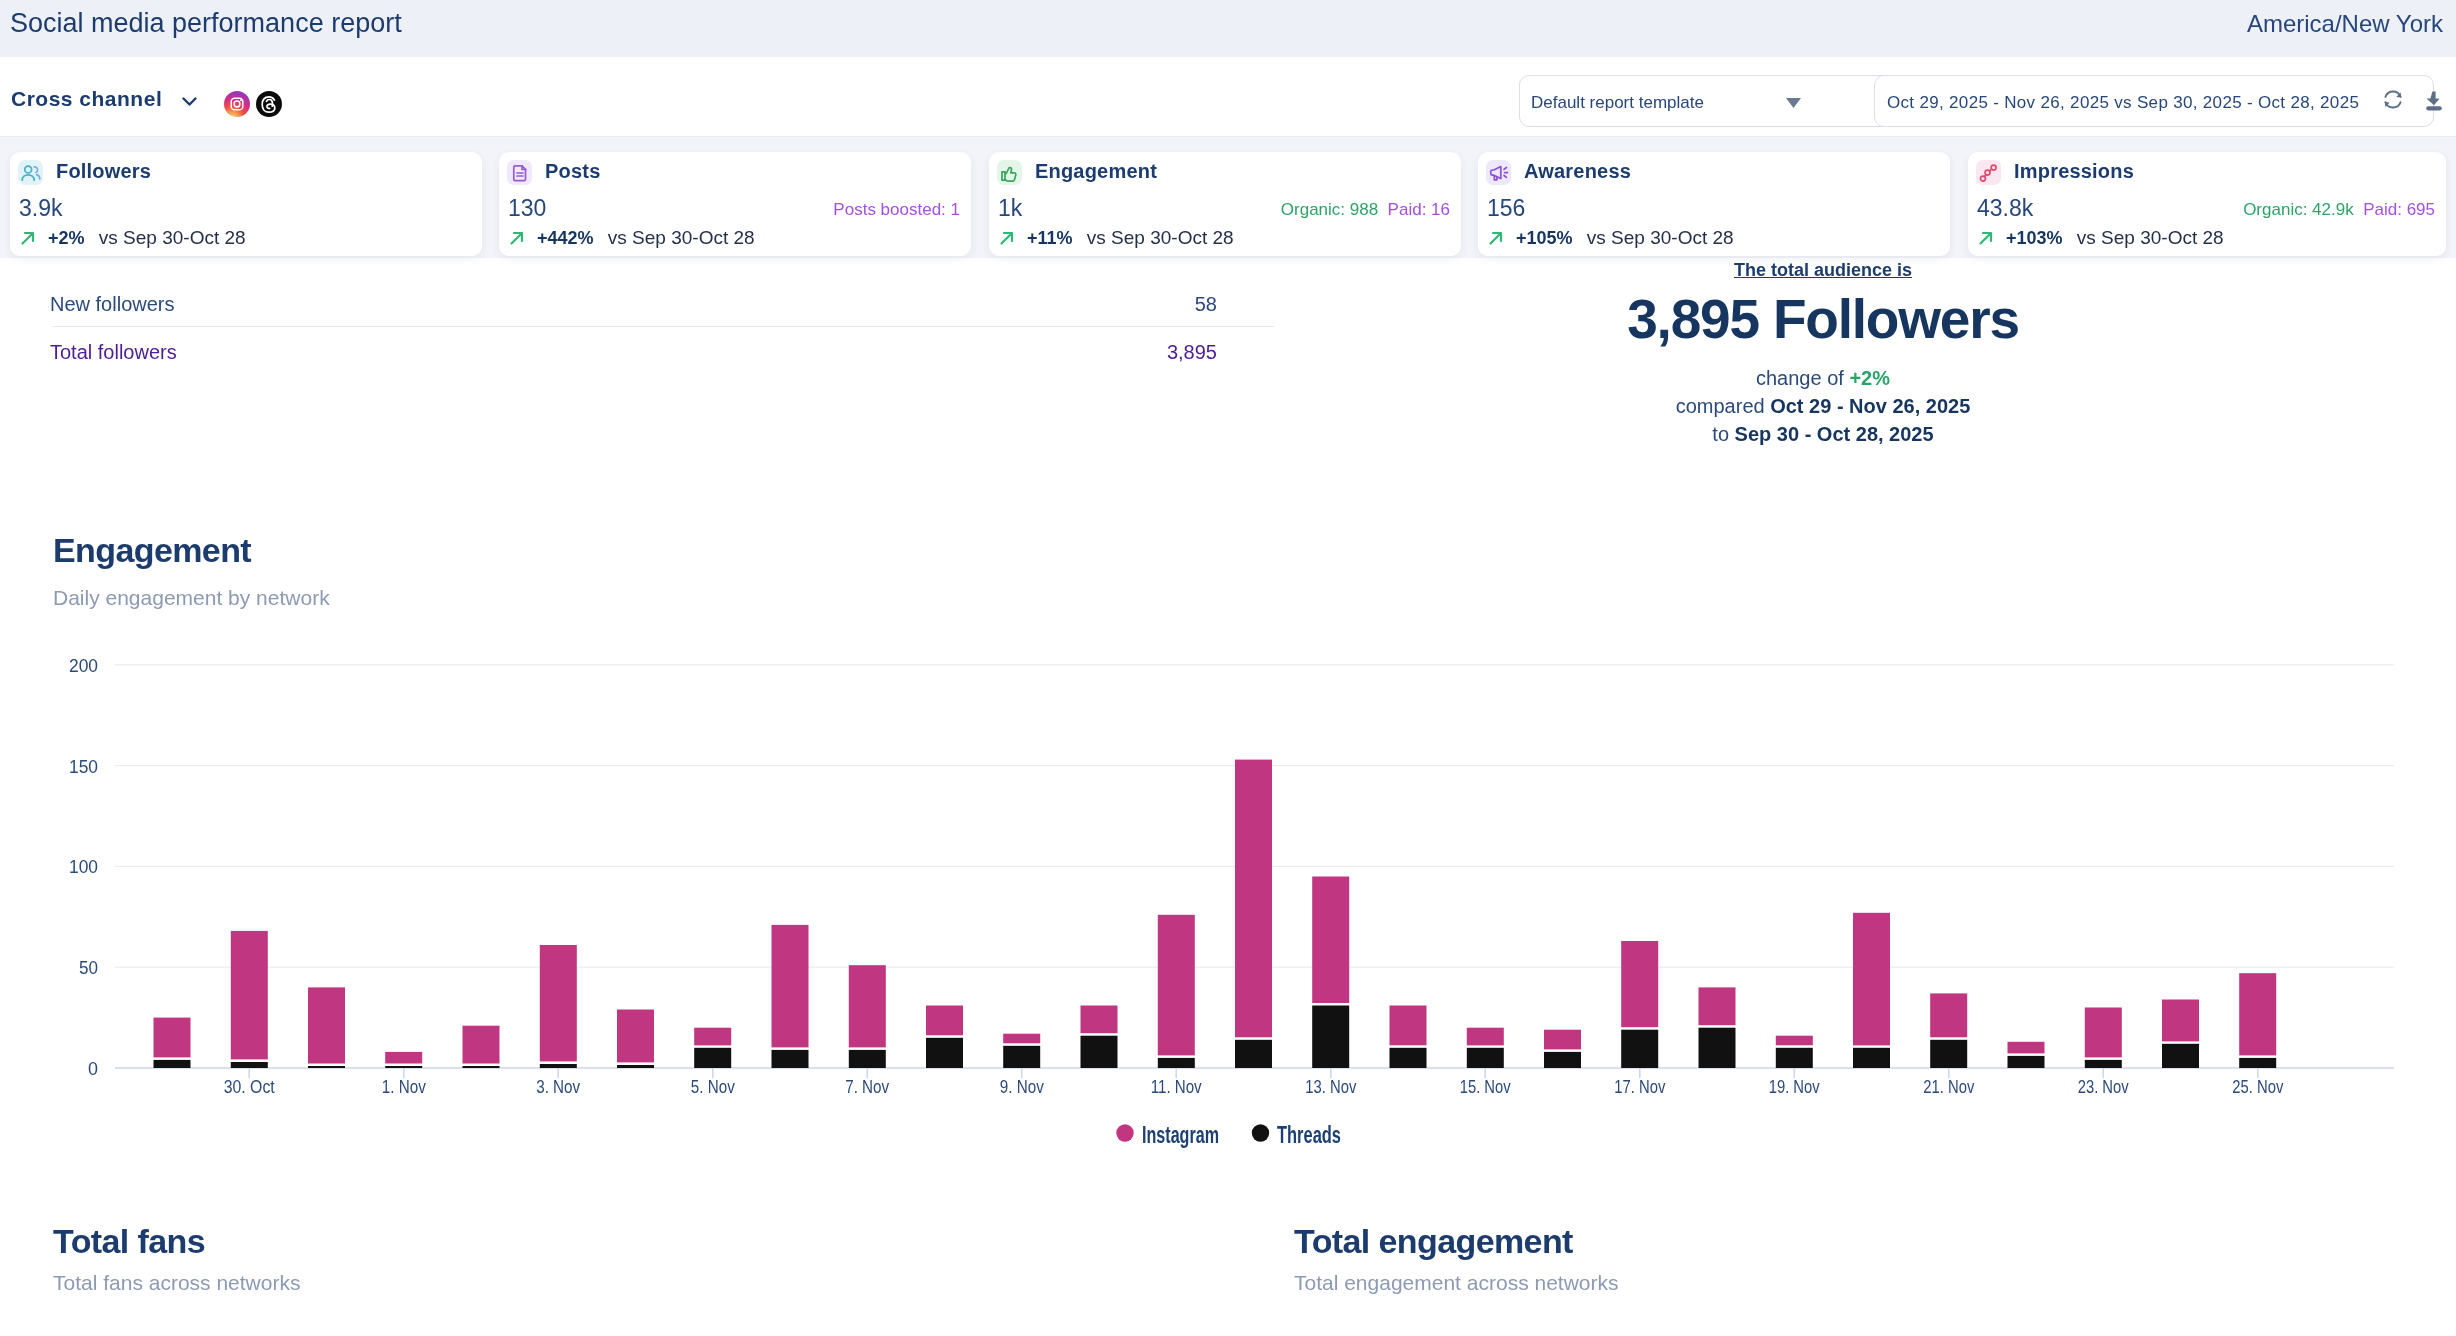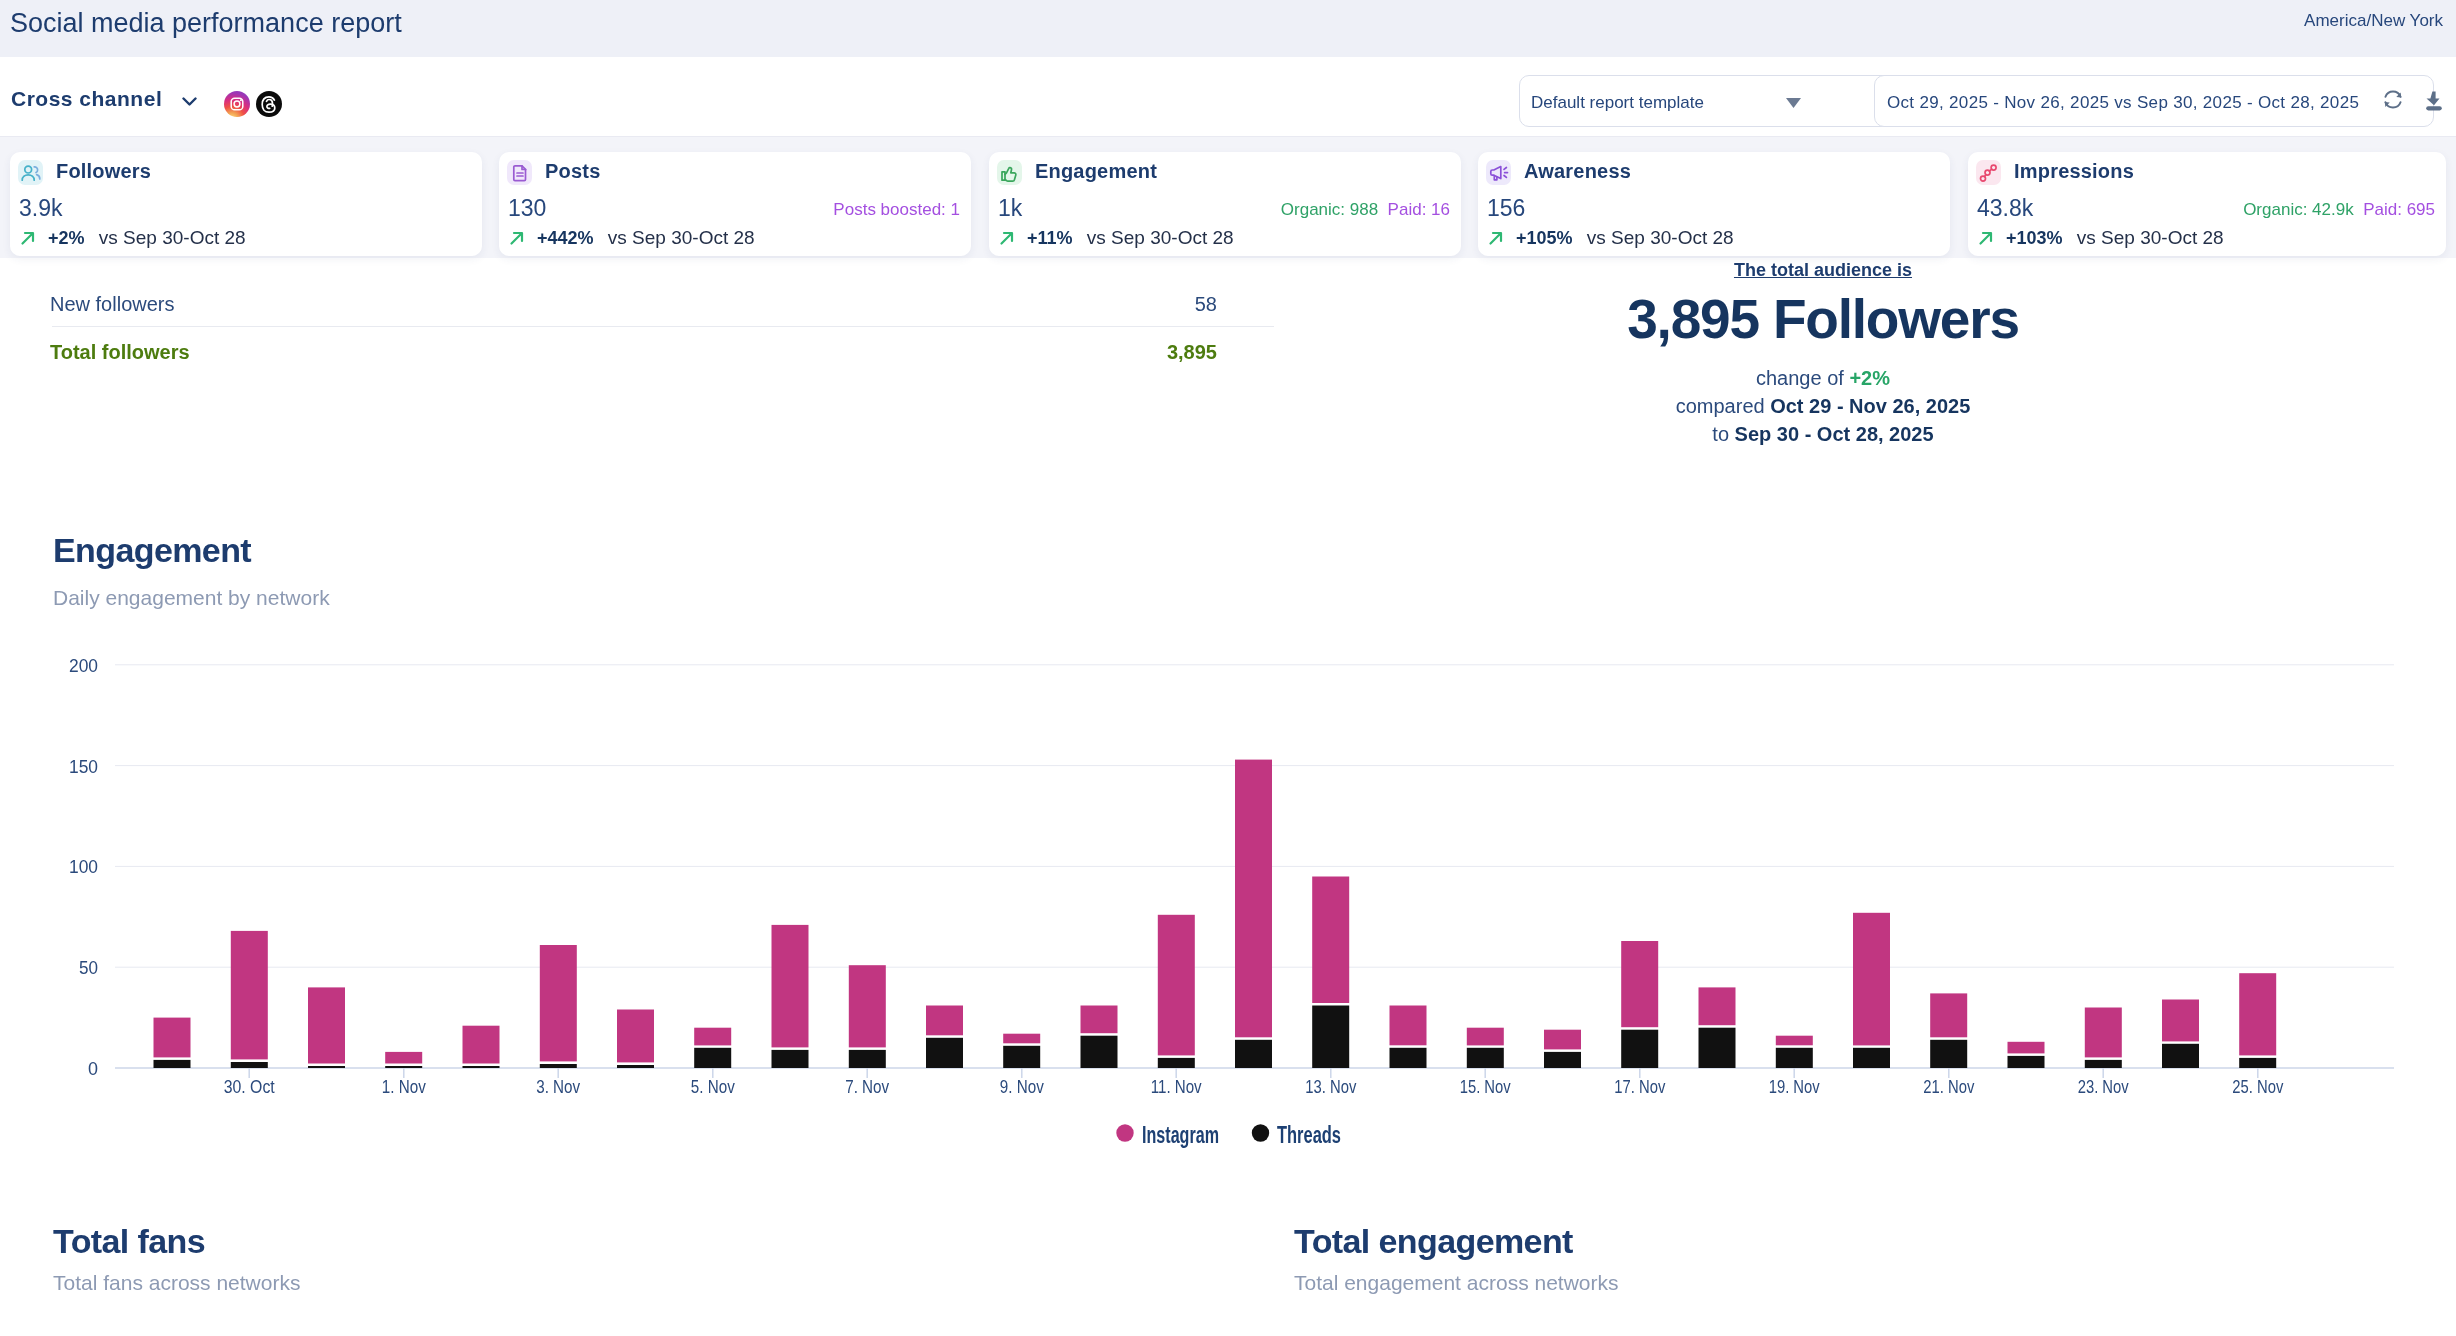--- a/index.html
+++ b/index.html
@@ -3,21 +3,21 @@
 <meta charset="utf-8">
 <style>
   * { margin:0; padding:0; box-sizing:border-box; }
   html,body { width:2456px; height:1336px; background:#fff;
     font-family:"Liberation Sans", sans-serif; color:#2b4a7c; overflow:hidden; }
   .abs { position:absolute; }
   .topbar { position:absolute; left:0; top:0; width:2456px; height:57px;
     background:#eef0f7; }
   .topbar h1 { position:absolute; left:10px; top:10px; font-size:27px;
     font-weight:500; color:#1d3c6e; line-height:1; }
-  .tz { position:absolute; right:13px; top:12px; font-size:17px; color:#27477c;
+  .tz { position:absolute; right:13px; top:12px; font-size:24px; color:#27477c;
     line-height:1; }
   .row2border { position:absolute; left:0; top:136px; width:2456px; height:1px;
     background:#e9eaf2; }
   .crosschannel { position:absolute; left:11px; top:88px; font-size:21px;
     font-weight:700; color:#1d3c6e; line-height:1; letter-spacing:.5px; }
   .band { position:absolute; left:0; top:137px; width:2456px; height:121px;
     background:#f3f4f9; }
   .card { position:absolute; top:152px; height:104px; width:472px;
     background:#fff; border-radius:10px; box-shadow:0 3px 8px rgba(40,60,120,.07); }
   .card .ibox { position:absolute; left:8px; top:8px; width:25px; height:25px;
@@ -183,21 +183,21 @@
   <div class="value">43.8k</div>
     <div class="annot"><span class="grn">Organic: 42.9k</span>&nbsp;&nbsp;<span class="prp">Paid: 695</span></div>
   <svg class="dArrow" width="17" height="17" viewBox="0 0 17 17">
       <path d="M2.5 13.5 L12.5 3.5 M5 3 H13 V11" fill="none" stroke="#2eb873" stroke-width="2.2" stroke-linecap="round" stroke-linejoin="round"></path>
     </svg>
     <div class="delta"><b class="pct">+103%</b> vs Sep 30-Oct 28</div>
 </div>
 
 <div class="trow" style="top:294px;">New followers<span class="val">58</span></div>
 <div class="tdivider"></div>
-<div class="trow" style="top:342px; font-weight:700; color:#4d7c0f;">Total followers<span class="val">3,895</span></div>
+<div class="trow" style="top:342px; font-weight:400; color:#4c1d95;">Total followers<span class="val">3,895</span></div>
 
 <div class="aud" style="top:261px; font-size:18px; font-weight:700; color:#1d3c6e;text-decoration:underline;">The total audience is</div>
 <div class="aud" style="top:292px; font-size:55px; font-weight:700; color:#16355f; letter-spacing:-1.2px;">3,895 Followers</div>
 <div class="aud" style="top:368px; font-size:20px;">change of <span class="pos">+2%</span></div>
 <div class="aud" style="top:396px; font-size:20px;">compared <span class="audb">Oct 29 - Nov 26, 2025</span></div>
 <div class="aud" style="top:424px; font-size:20px;">to <span class="audb">Sep 30 - Oct 28, 2025</span></div>
 
 <div class="sechead" style="left:53px;top:533px;">Engagement</div>
 <div class="subhead" style="left:53px;top:587px;">Daily engagement by network</div>
 

